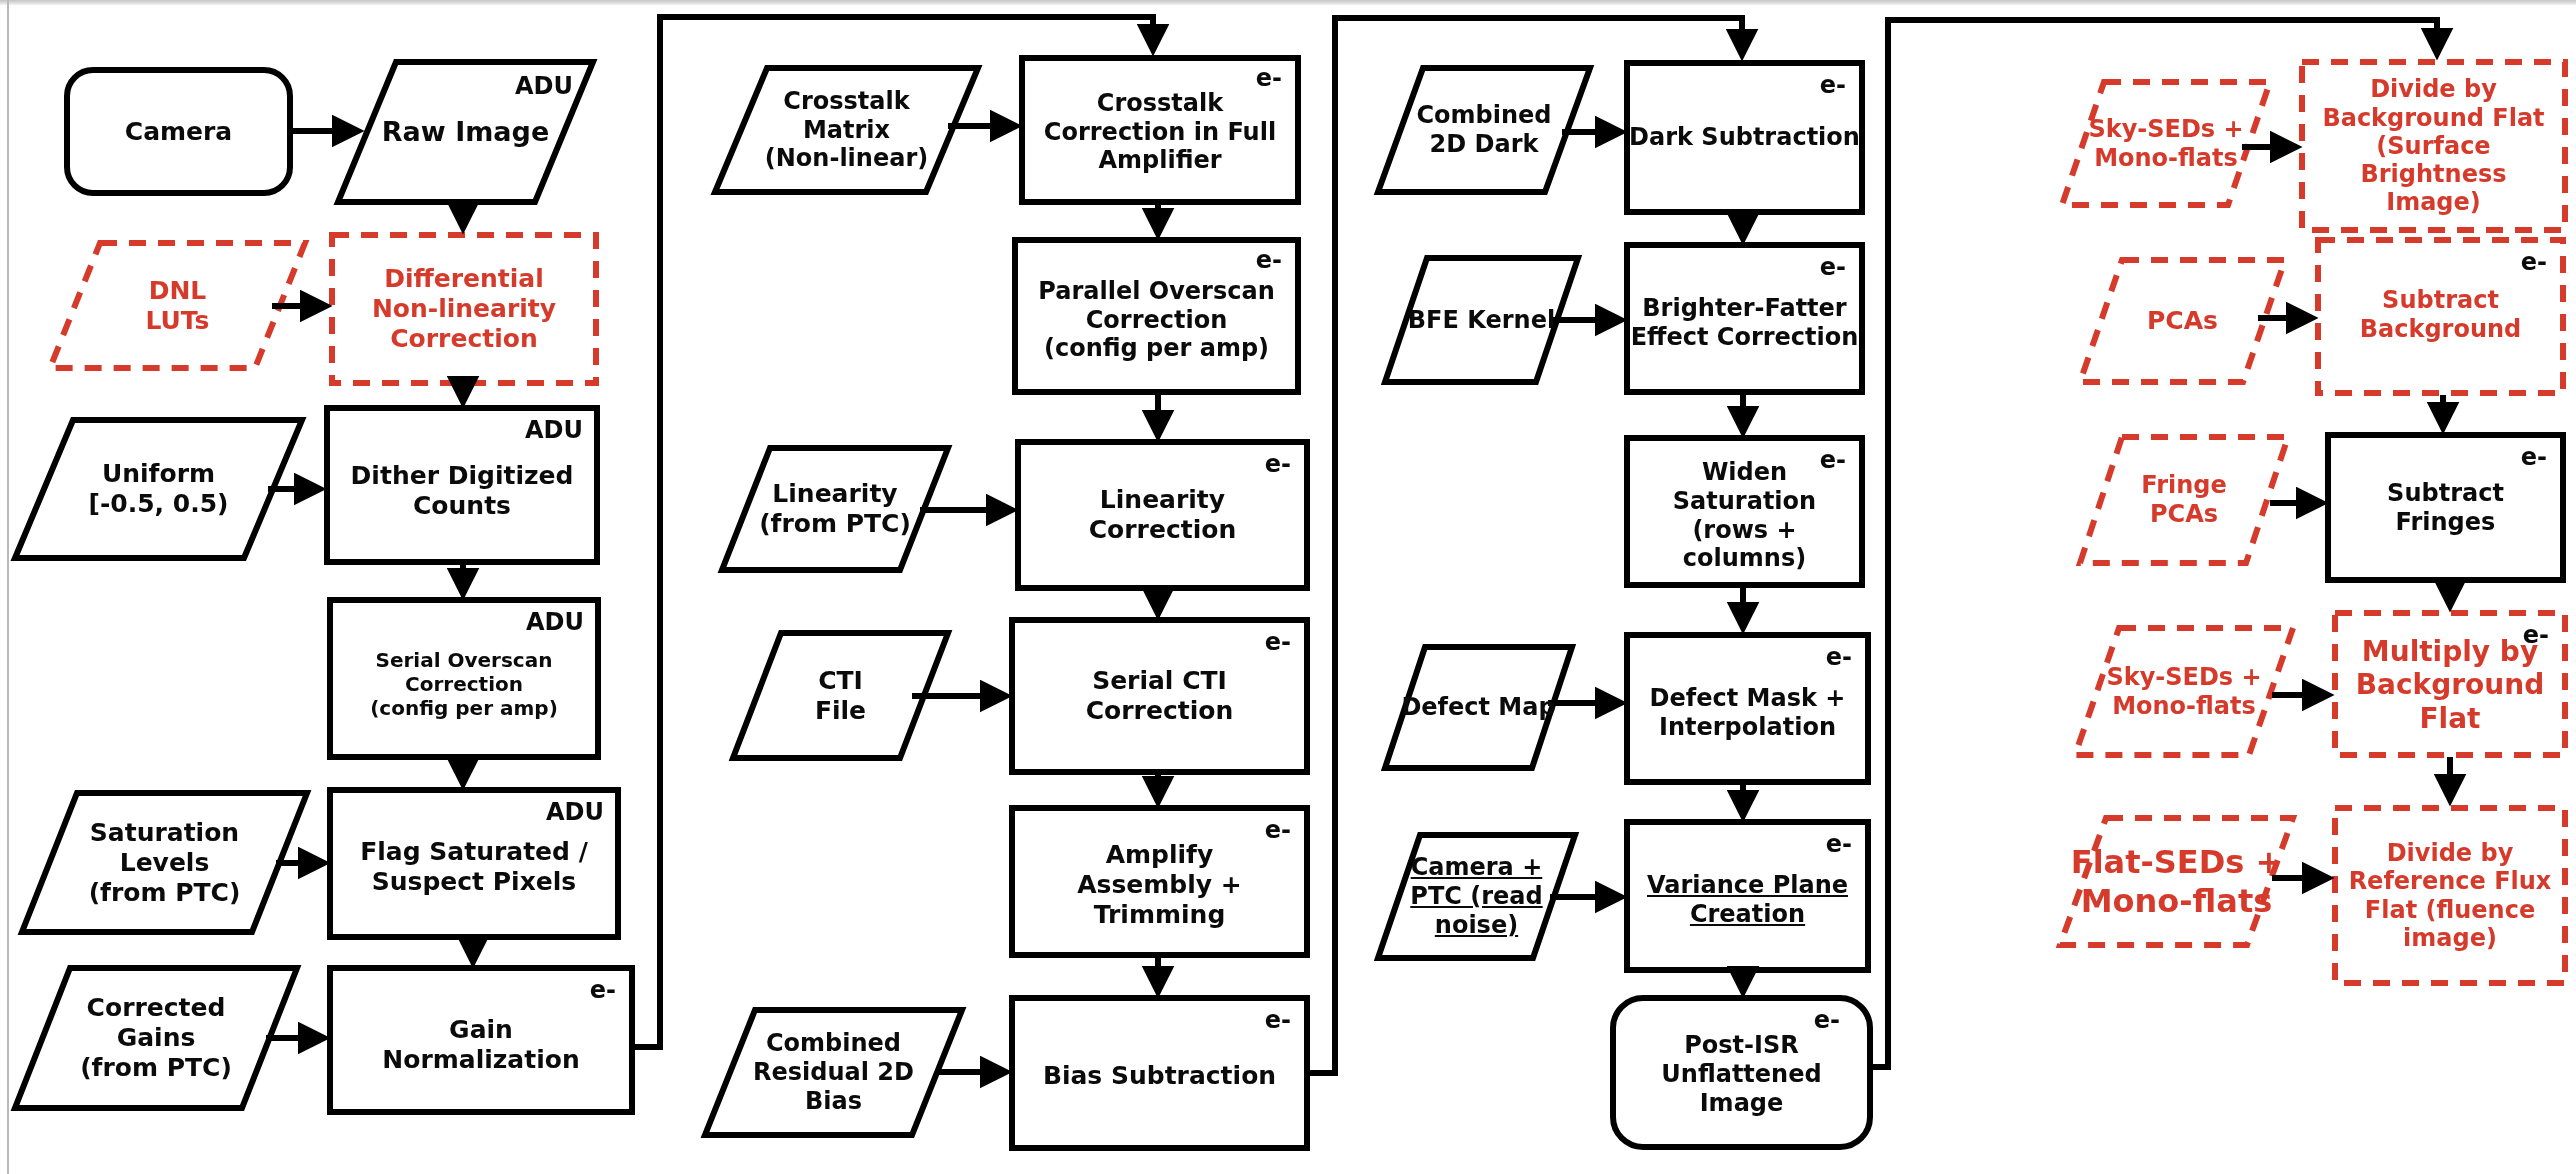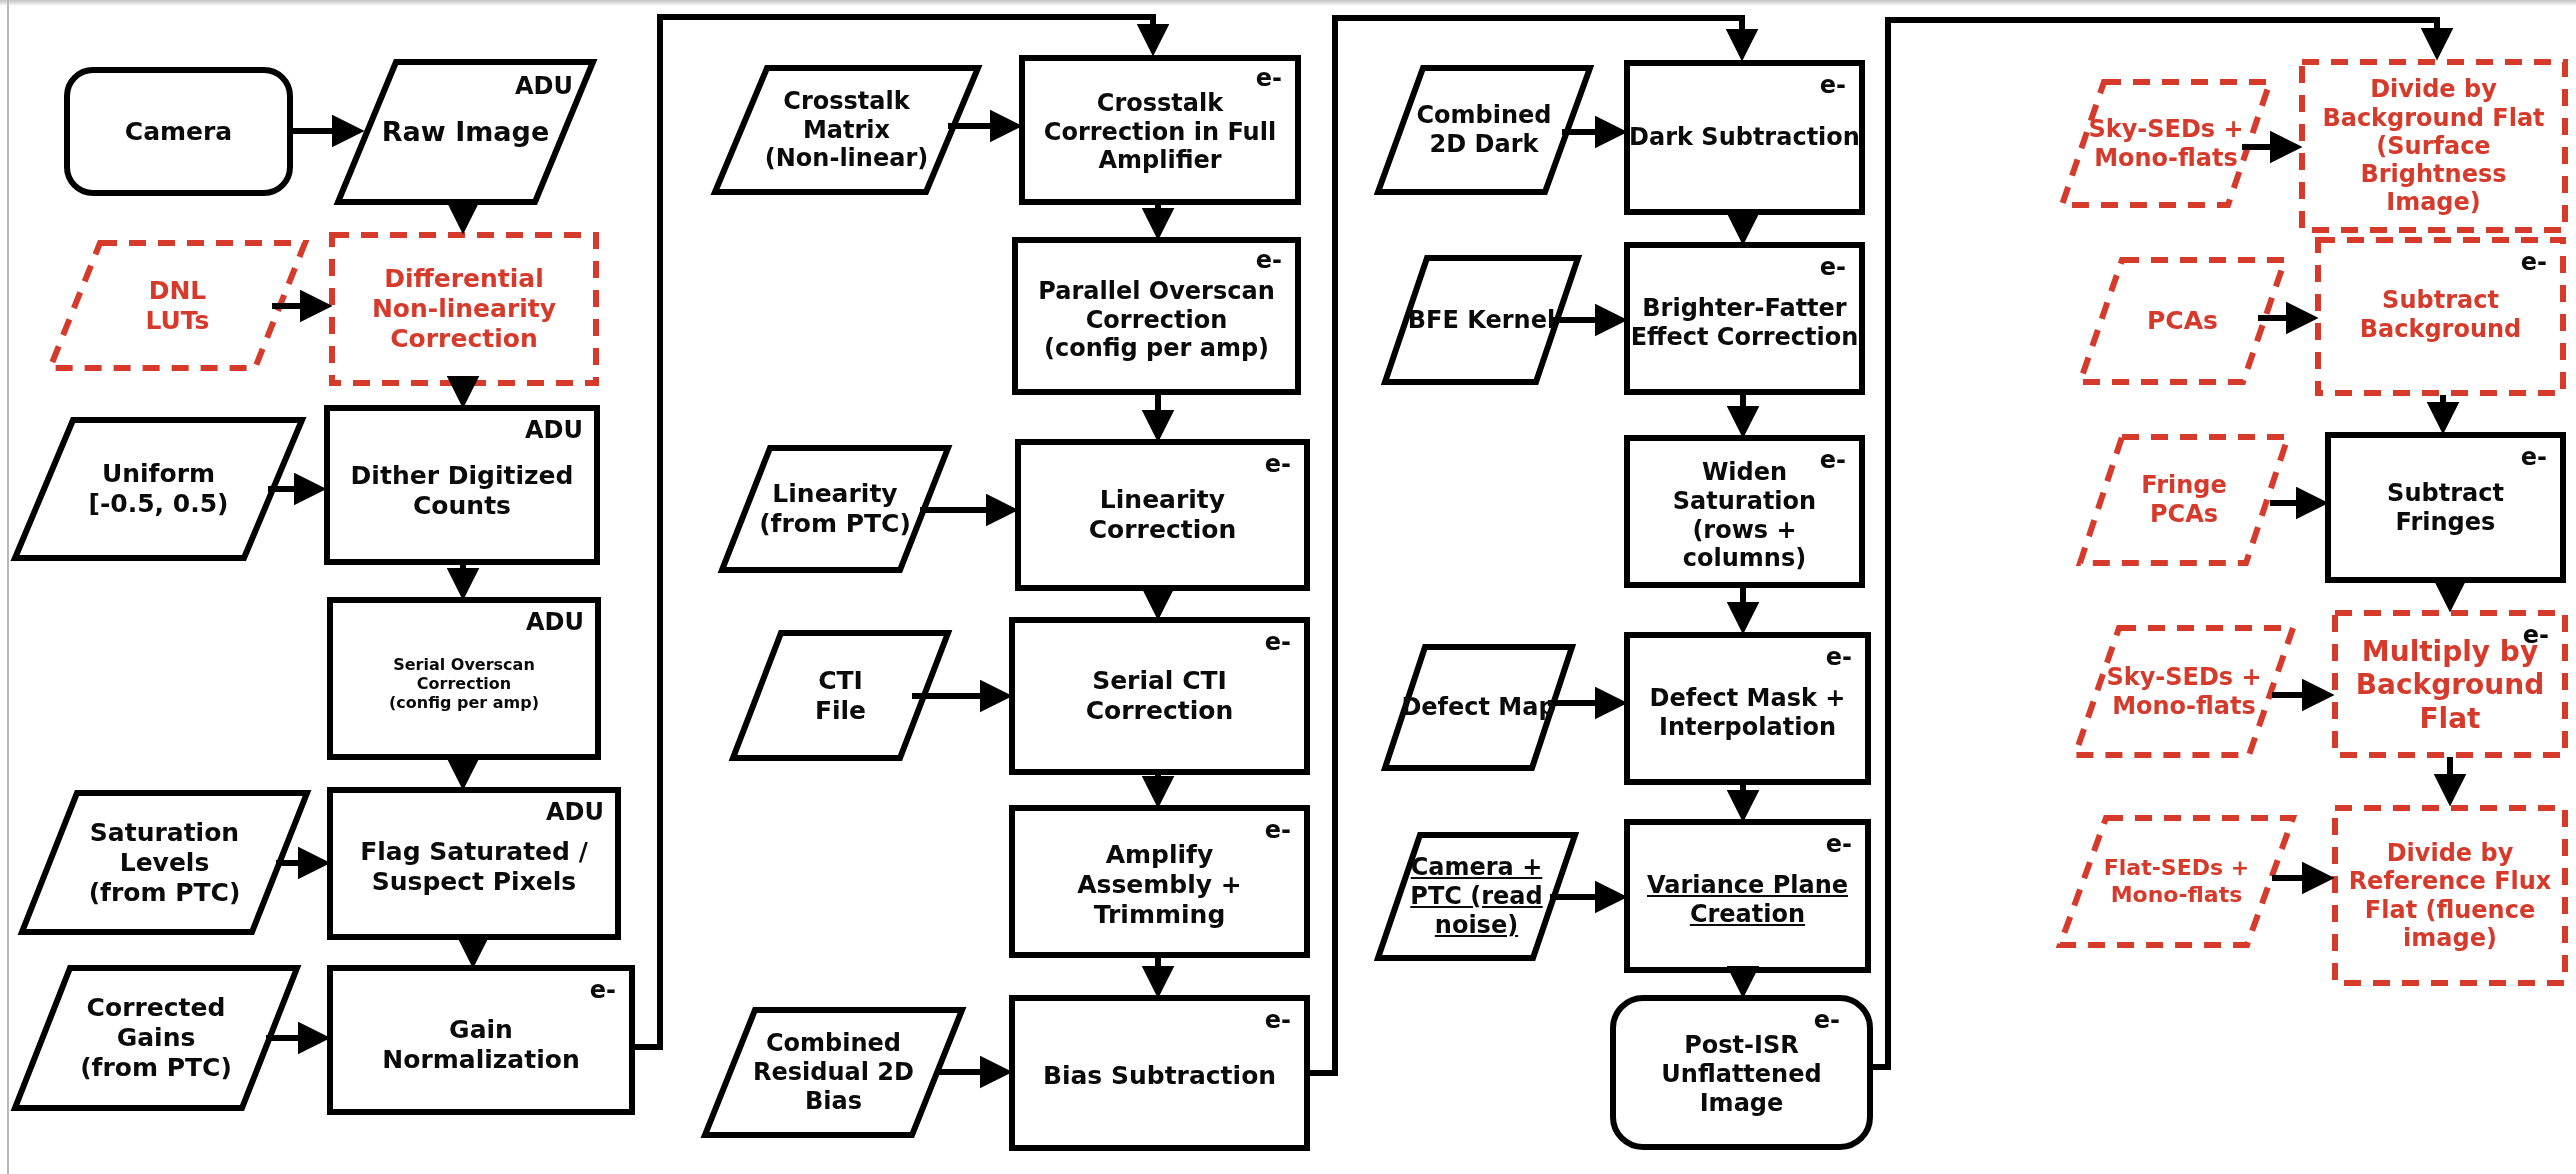--- a/index.html
+++ b/index.html
@@ -136,21 +136,21 @@
   <div class="lbl red" style="left:50px;top:243px;width:255px;height:125px;">DNL
 LUTs</div>
   <div class="lbl red" style="left:332px;top:235px;width:264px;height:148px;">Differential
 Non-linearity
 Correction</div>
   <div class="lbl" style="left:15px;top:420px;width:287px;height:138px;">Uniform
 [-0.5, 0.5)</div>
   <div class="lbl" style="left:327px;top:414px;width:270px;height:154px;">Dither Digitized
 Counts</div>
   <div class="unit" style="left:488px;top:416px;">ADU</div>
-  <div class="lbl" style="left:330px;top:610px;width:268px;height:147px;font-size:16px;">Serial Overscan
+  <div class="lbl" style="left:330px;top:610px;width:268px;height:147px;font-size:20px;">Serial Overscan
 Correction
 (config per amp)</div>
   <div class="unit" style="left:489px;top:608px;">ADU</div>
   <div class="lbl" style="left:22px;top:793px;width:285px;height:139px;">Saturation
 Levels
 (from PTC)</div>
   <div class="lbl" style="left:330px;top:796px;width:288px;height:141px;">Flag Saturated /
 Suspect Pixels</div>
   <div class="unit" style="left:509px;top:798px;">ADU</div>
   <div class="lbl" style="left:15px;top:968px;width:282px;height:140px;">Corrected
@@ -232,19 +232,19 @@
 PCAs</div>
   <div class="lbl" style="left:2328px;top:441px;width:235px;height:133px;font-size:24px;">Subtract
 Fringes</div>
   <div class="unit" style="left:2452px;top:443px;">e-</div>
   <div class="lbl red" style="left:2075px;top:628px;width:218px;height:127px;font-size:24px;">Sky-SEDs +
 Mono-flats</div>
   <div class="lbl red" style="left:2335px;top:619px;width:230px;height:132px;font-size:28px;line-height:1.18;">Multiply by
 Background
 Flat</div>
   <div class="unit" style="left:2454px;top:621px;">e-</div>
-  <div class="lbl red" style="left:2060px;top:818px;width:233px;height:127px;font-size:22px;">Flat-SEDs +
+  <div class="lbl red" style="left:2060px;top:818px;width:233px;height:127px;font-size:32px;">Flat-SEDs +
 Mono-flats</div>
   <div class="lbl red" style="left:2335px;top:808px;width:230px;height:175px;font-size:24px;line-height:1.18;">Divide by
 Reference Flux
 Flat (fluence
 image)</div>
 </div>
 
 </body></html>

